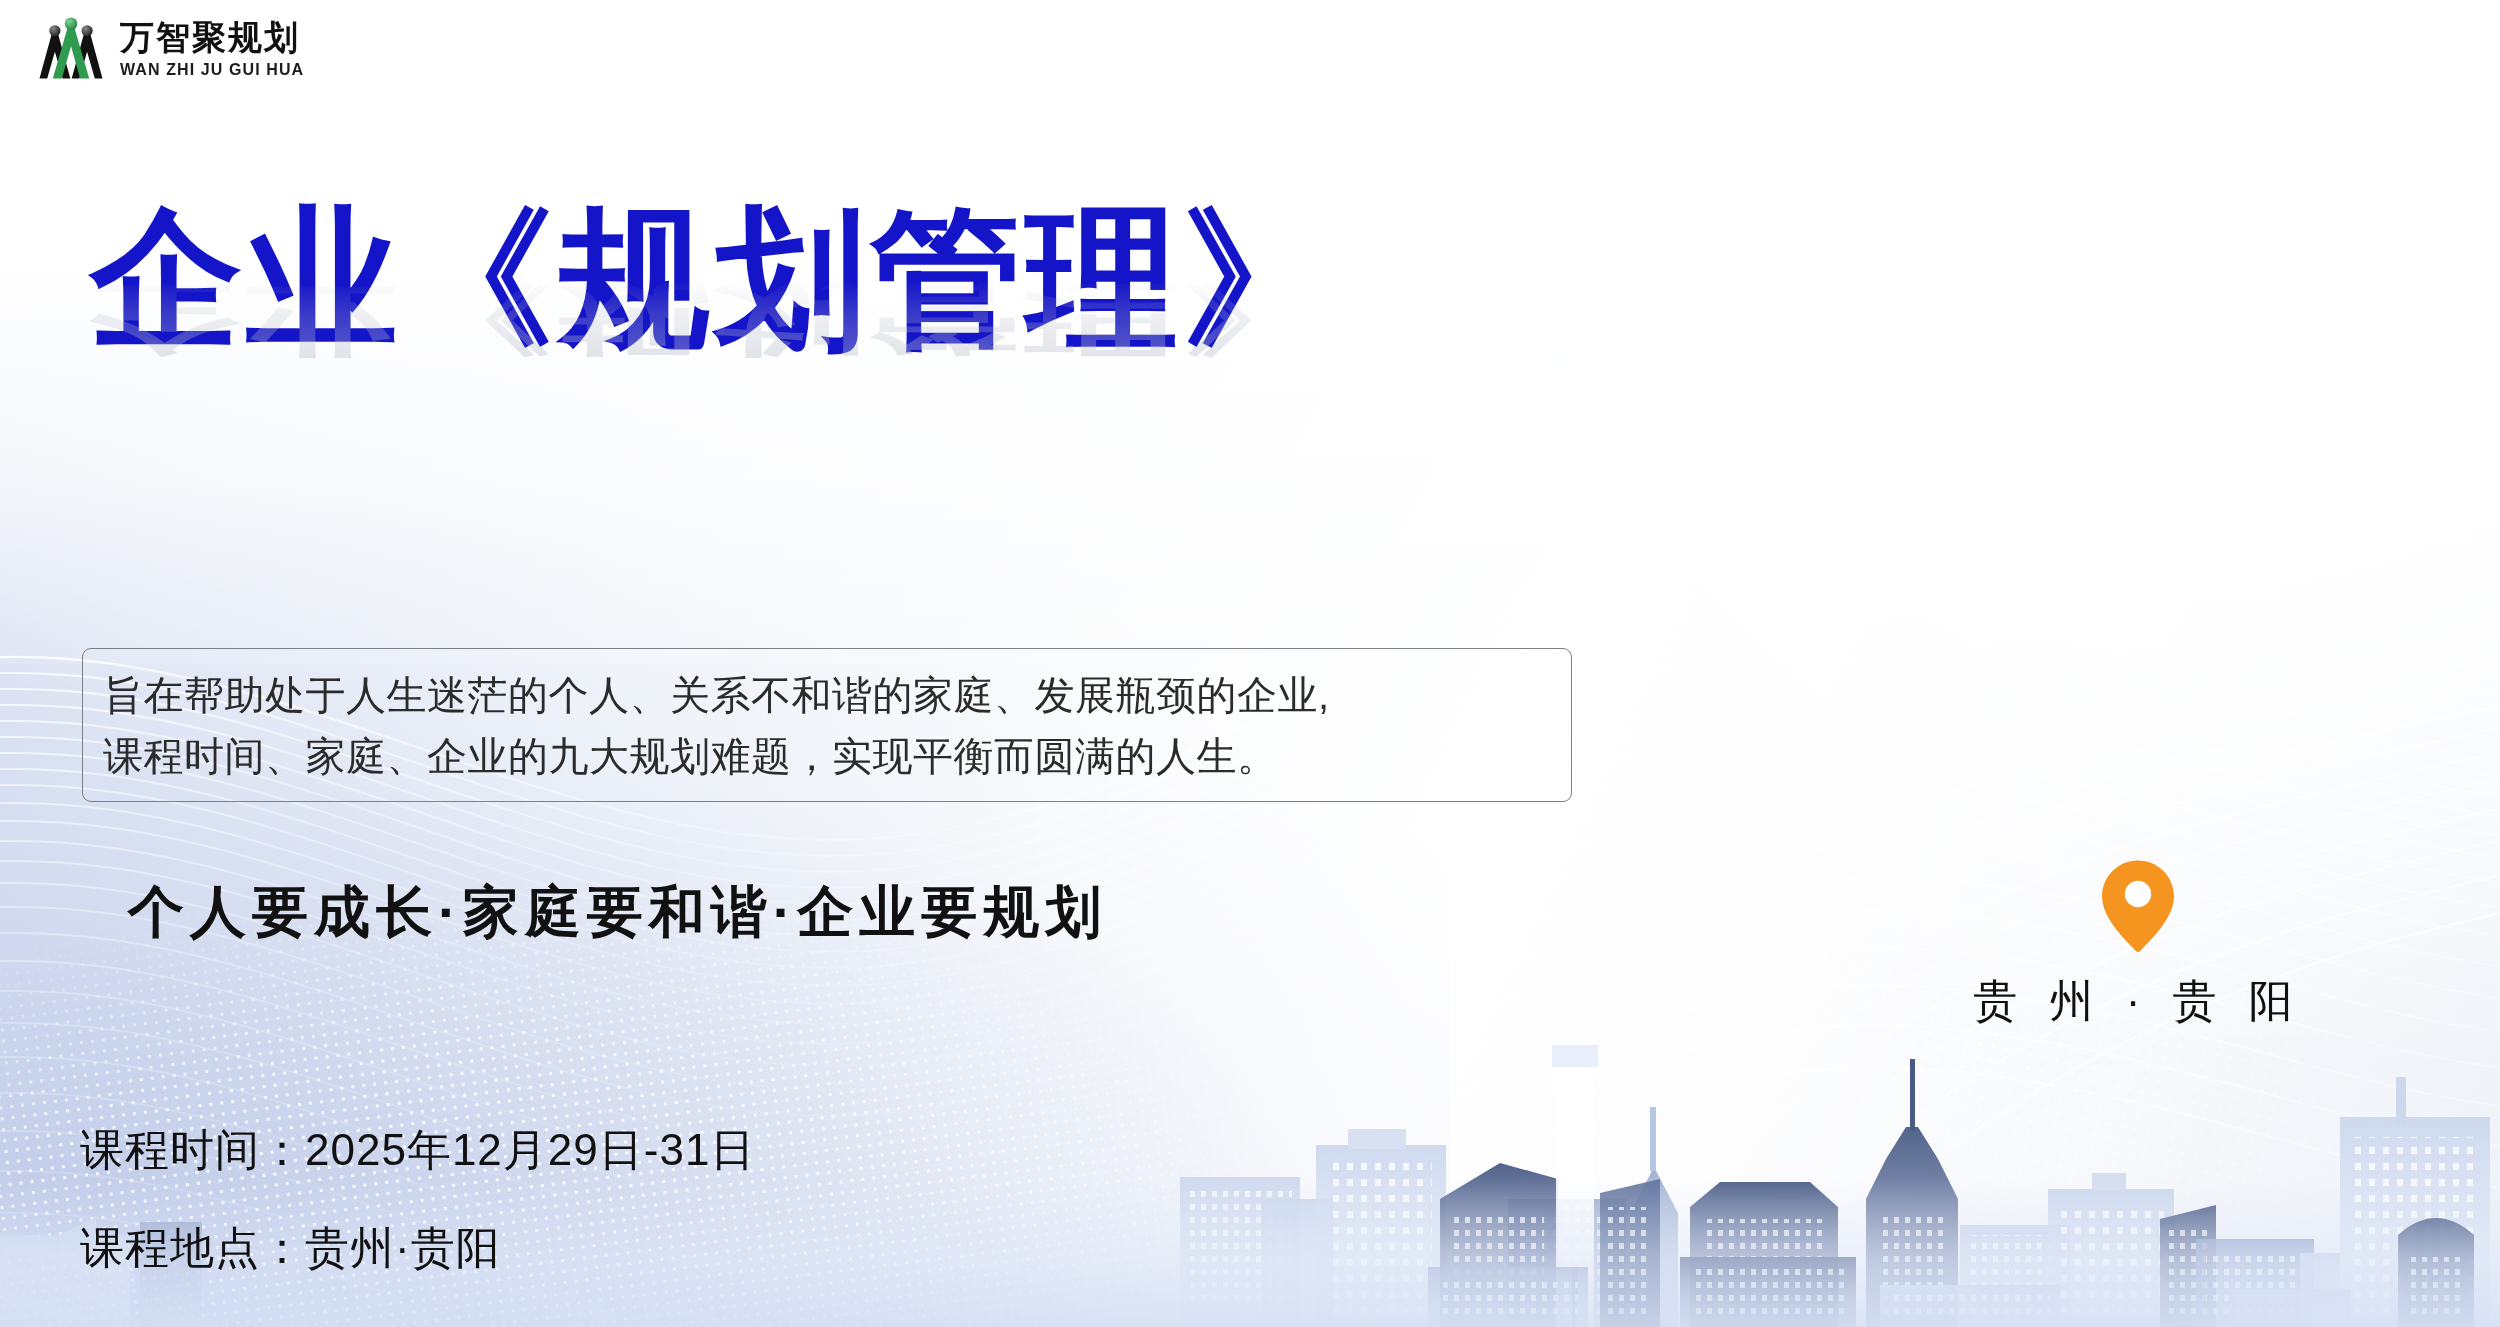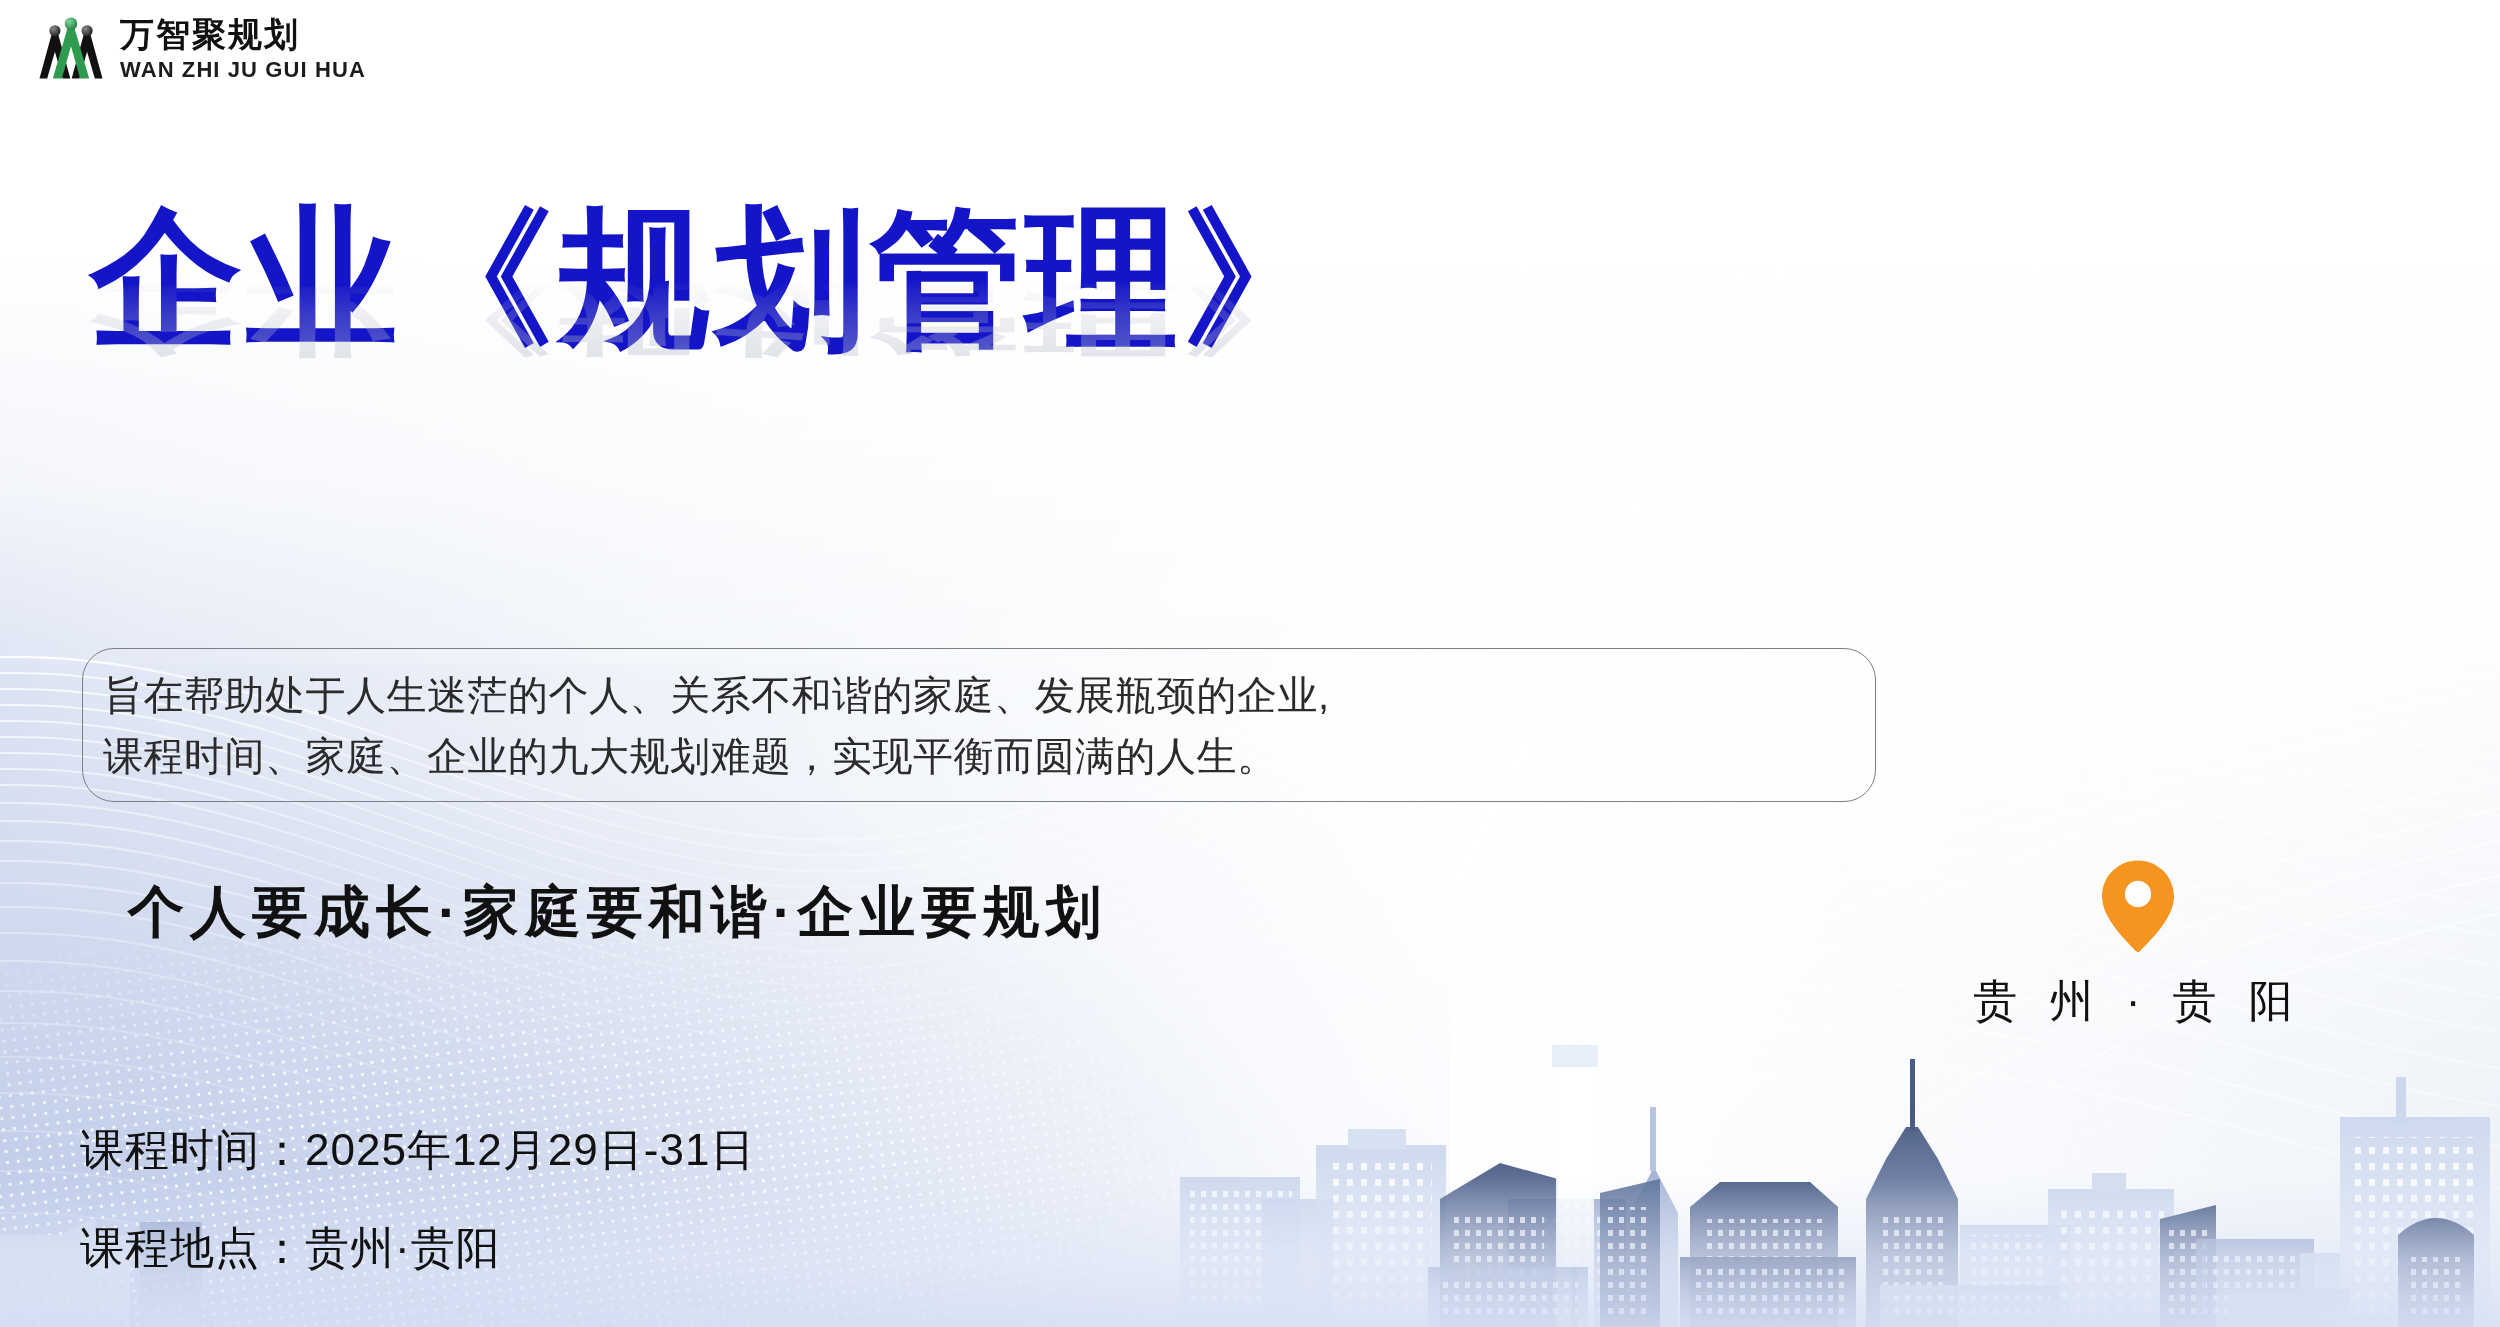--- a/index.html
+++ b/index.html
@@ -77,21 +77,21 @@
   
   .logo { position:absolute; left:36px; top:14px; display:flex; align-items:center; gap:14px; }
   .logo-mark { width:70px; height:70px; flex:0 0 auto; }
   .logo-text { display:flex; flex-direction:column; line-height:1;justify-content:center; }
   .logo-cn {
     font-family:"Liberation Serif","DejaVu Serif",serif;
     font-size:34px; font-weight:700; color:#111; letter-spacing:2px;
     white-space:nowrap;
   }
   .logo-en {
-    font-size:22px; font-weight:700; color:#1c1c1c; letter-spacing:1.1px;
+    font-size:16px; font-weight:700; color:#1c1c1c; letter-spacing:1.1px;
     margin-top:7px; white-space:nowrap;
   }
 
   
   .title-wrap { position:absolute; left:90px; top:196px; }
   .title {
     font-family:"Liberation Sans","DejaVu Sans",sans-serif;
     font-size:152px; font-weight:700; color:#1414c8;
     letter-spacing:4px; line-height:1.08; white-space:nowrap;
   }
@@ -104,23 +104,23 @@
     transform-origin:top center;
     margin-top:2px;
     -webkit-mask-image:linear-gradient(to top, rgba(0,0,0,0) 2%, rgba(0,0,0,0.30) 42%, rgba(0,0,0,0.60) 100%);
             mask-image:linear-gradient(to top, rgba(0,0,0,0) 2%, rgba(0,0,0,0.30) 42%, rgba(0,0,0,0.60) 100%);
     opacity:0.72;
     pointer-events:none;
   }
 
   
   .desc-box {
-    position:absolute; left:82px; top:648px; width:1794px;
+    position:absolute; left:82px; top:648px; width:1490px;
     border:1.5px solid #7c7f86;
-    border-radius:32px;
+    border-radius:9px;
     padding:16px 22px 14px 20px;
     background:transparent;
   }
   .desc-line {
     font-family:"Liberation Sans","DejaVu Sans",sans-serif;
     font-size:40px; color:#2b2b2b; line-height:1.52;
     white-space:nowrap; letter-spacing:0.5px;
   }
 
   

